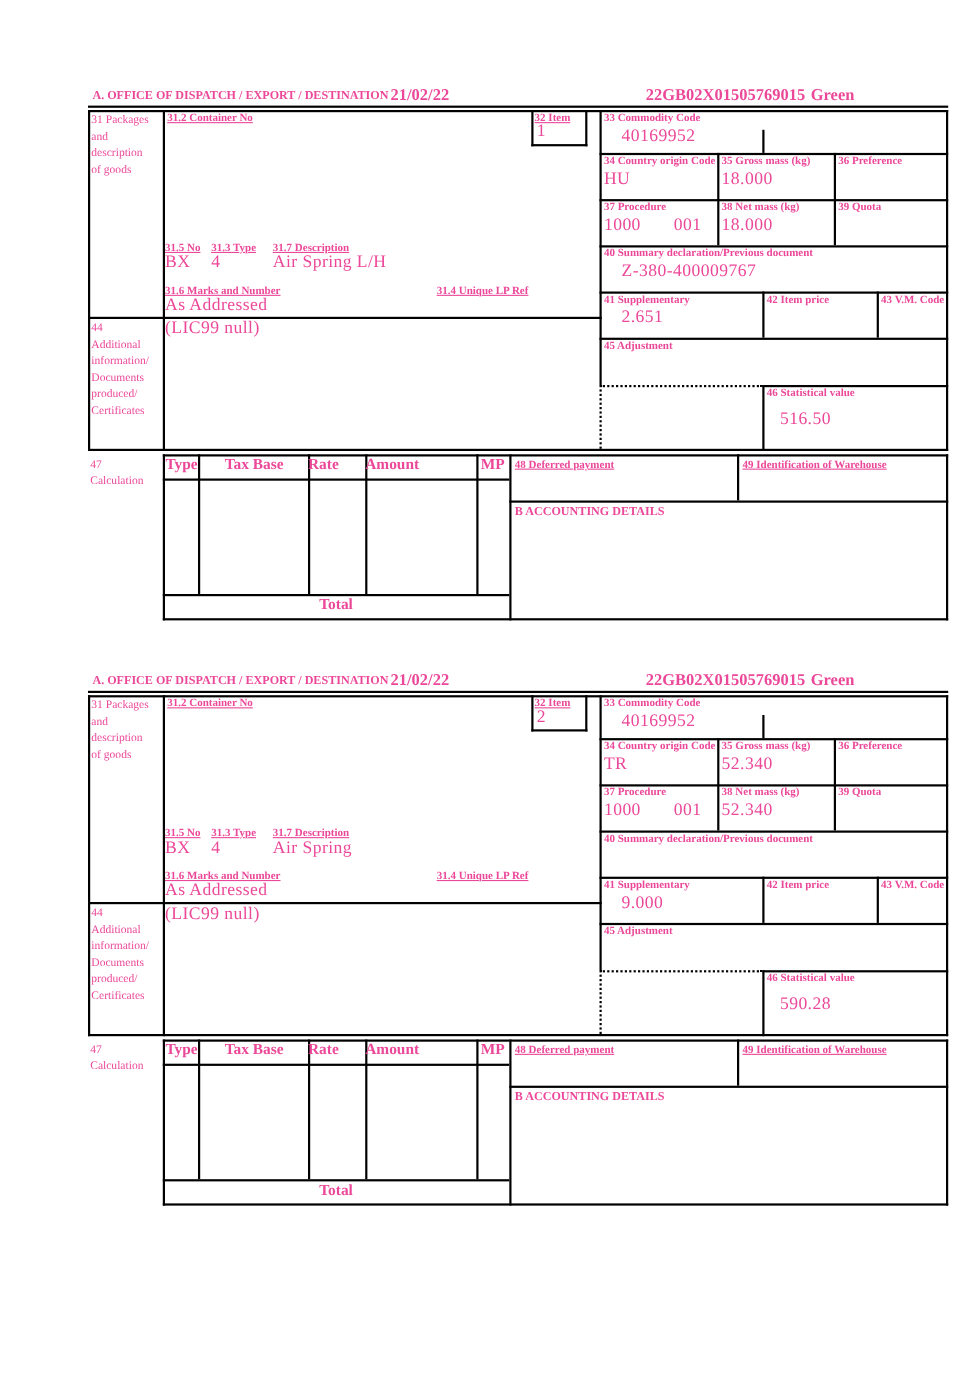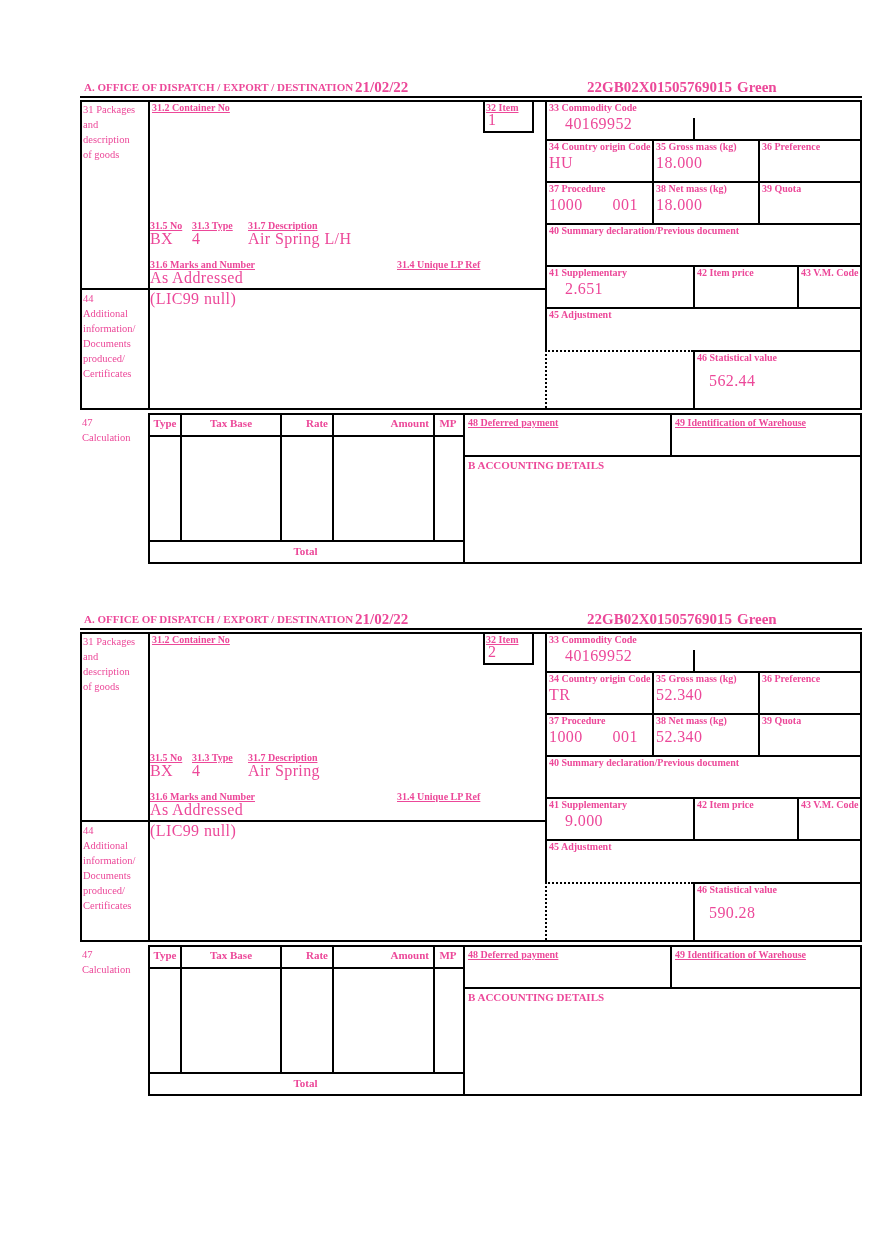--- a/index.html
+++ b/index.html
@@ -11,22 +11,22 @@
   .lnd-h{position:absolute;height:0;border-top:2px dotted #000;}
   .lbl{position:absolute;font-size:10px;font-weight:bold;line-height:12px;white-space:nowrap;text-decoration:underline;}
   .lbl-m{position:absolute;font-size:10.5px;font-weight:normal;line-height:15px;white-space:pre-line;}
   .val{position:absolute;font-size:16px;line-height:18px;letter-spacing:.4px;white-space:nowrap;}
   .cell{position:absolute;padding:2px 4px;box-sizing:border-box;}
   .cell .clbl{font-size:10px;font-weight:bold;line-height:12px;white-space:nowrap;display:block;}
   .cell .cval{font-size:16px;line-height:19px;letter-spacing:.4px;display:block;}
   .ind16{margin-left:16px;} .vgap{margin-top:7px;margin-left:12px;}
   .hdr-title{position:absolute;font-size:11px;font-weight:bold;white-space:nowrap;}
   .hdr-val{position:absolute;font-size:15px;font-weight:bold;white-space:nowrap;}
-  .th{position:absolute;font-size:11px;font-weight:bold;line-height:12px;box-sizing:border-box;}
-  .tc{text-align:center;} .tr{text-align:right;padding-right:4px;}
+  .th{position:absolute;font-size:14px;font-weight:bold;line-height:12px;box-sizing:border-box;}
+  .tc{text-align:center;} .tr{padding-right:4px;}
   .btitle{position:absolute;font-size:11px;font-weight:bold;white-space:nowrap;}
 </style>
 </head>
 <body>
 
 <div id="page">
 
   <div class="sec" style="top:78px;">
 
     <div class="hdr-title" style="left:4px;top:3px;">A. OFFICE OF DISPATCH / EXPORT / DESTINATION</div>
@@ -106,37 +106,38 @@
     </div>
     <div class="cell" style="left:572px;top:103px;width:106px;height:42px;">
       <span class="clbl">38 Net mass (kg)</span>
       <span class="cval">18.000</span>
     </div>
     <div class="cell" style="left:678px;top:103px;width:104px;height:42px;">
       <span class="clbl">39 Quota</span>
     </div>
     <div class="cell" style="left:465px;top:145px;width:317px;height:42px;">
       <span class="clbl">40 Summary declaration/Previous document</span>
+      <span class="cval ind16">Z-380-400009767</span>
     </div>
     <div class="cell" style="left:465px;top:187px;width:148px;height:42px;">
       <span class="clbl">41 Supplementary</span>
       <span class="cval ind16">2.651</span>
     </div>
     <div class="cell" style="left:613px;top:187px;width:104px;height:42px;">
       <span class="clbl">42 Item price</span>
     </div>
     <div class="cell" style="left:717px;top:187px;width:65px;height:42px;">
       <span class="clbl">43 V.M. Code</span>
     </div>
     <div class="cell" style="left:465px;top:229px;width:317px;height:43px;">
       <span class="clbl">45 Adjustment</span>
     </div>
     <div class="cell" style="left:613px;top:272px;width:169px;height:60px;">
       <span class="clbl">46 Statistical value</span>
-      <span class="cval vgap">562.44</span>
+      <span class="cval vgap">516.50</span>
     </div>
 
     <div class="lbl-m" style="left:2px;top:337px;">47
 Calculation</div>
     <div class="ln" style="left:68px;top:335px;width:315px;height:2px;"></div>
     <div class="ln" style="left:68px;top:357px;width:315px;height:2px;"></div>
     <div class="ln" style="left:68px;top:462px;width:315px;height:2px;"></div>
     <div class="ln" style="left:68px;top:484px;width:714px;height:2px;"></div>
     <div class="ln" style="left:68px;top:335px;width:2px;height:151px;"></div>
     <div class="ln" style="left:100px;top:335px;width:2px;height:127px;"></div>

